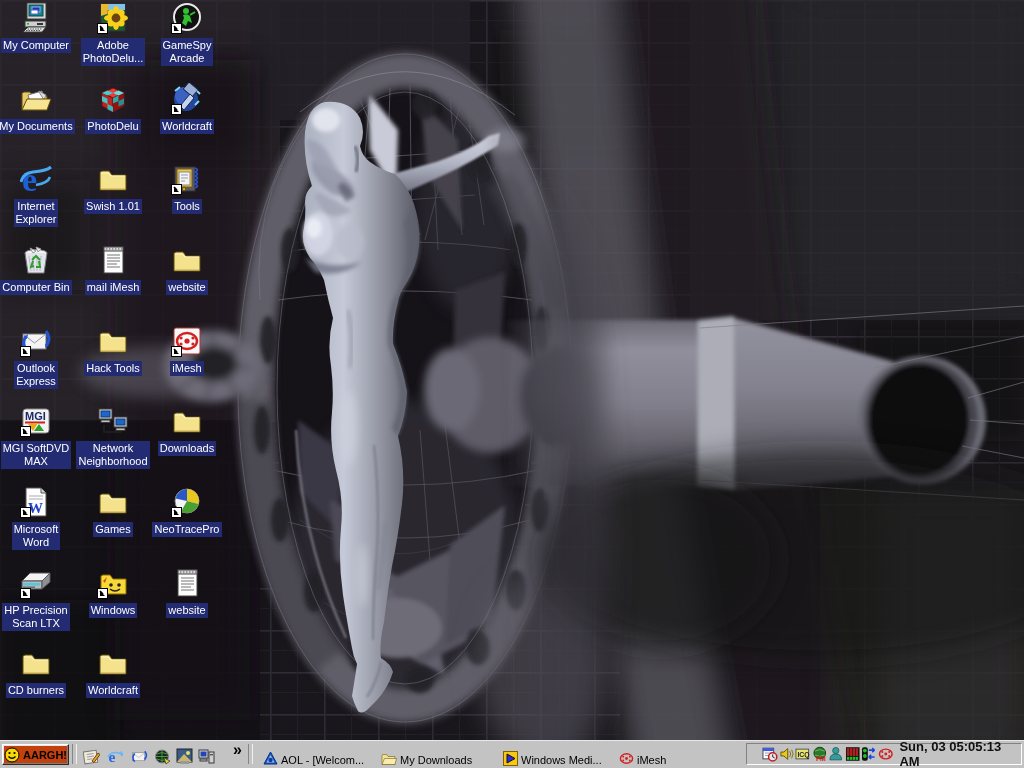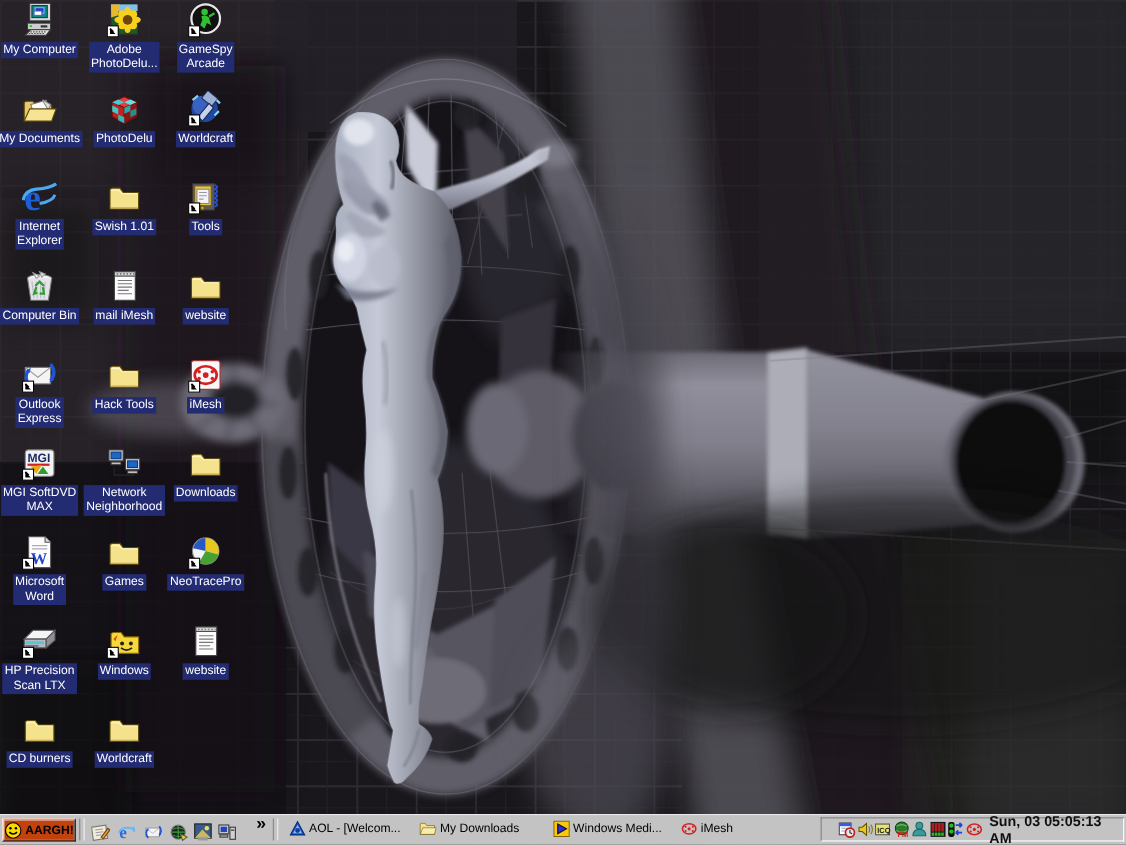--- a/index.html
+++ b/index.html
@@ -5,21 +5,21 @@
 html,body{margin:0;padding:0;width:1024px;height:768px;overflow:hidden;background:#000;font-family:"Liberation Sans",sans-serif;}
 #screen{position:absolute;top:0;left:0;width:1024px;height:768px;overflow:hidden;}
 #wall{position:absolute;top:0;left:0;}
 .cell{position:absolute;width:80px;text-align:center;}
 .cell svg.ic{display:block;margin:0 auto;}
 .lbl{display:inline-block;background:#232c72;color:#fff;font-size:11px;line-height:13px;padding:1px 2px 1px 2px;margin-top:4px;white-space:nowrap;}
 #bar{position:absolute;left:0;top:740px;width:1024px;height:28px;background:#c3c3c3;border-top:1px solid #e8e8e8;box-sizing:border-box;}
 .sb{position:absolute;top:744px;height:21px;box-sizing:border-box;background:#c2410c;border:1px solid;border-color:#ffffff #2a2a2a #2a2a2a #ffffff;box-shadow:inset -1px -1px 0 #7d7d7d,inset 1px 1px 0 #e8e8e8;display:flex;align-items:center;font-weight:bold;font-size:11px;color:#000;padding:0 1px;}
 .vsep{position:absolute;top:4px;height:20px;width:3px;border-left:1px solid #868686;border-right:1px solid #efefef;}
 .qli{position:absolute;top:748px;}
-.task{position:absolute;top:740px;height:26px;display:flex;align-items:center;font-size:11px;color:#000;}
+.task{position:absolute;top:740px;height:26px;display:flex;align-items:flex-end;font-size:11px;color:#000;}
 .task svg{margin-right:3px;}
 #tray{position:absolute;box-sizing:border-box;left:746px;top:743px;width:276px;height:22px;border:1px solid;border-color:#828282 #ffffff #ffffff #828282;display:flex;align-items:center;padding-left:15px;}
 #tray svg{margin-right:1px;}
 #clock{font-weight:bold;font-size:13px;color:#101010;margin-left:5px;letter-spacing:0px;}
 </style>
 </head>
 <body>
 <div id="screen">
 <svg id="wall" width="1024" height="768" viewBox="0 0 1024 768">
 <defs>

